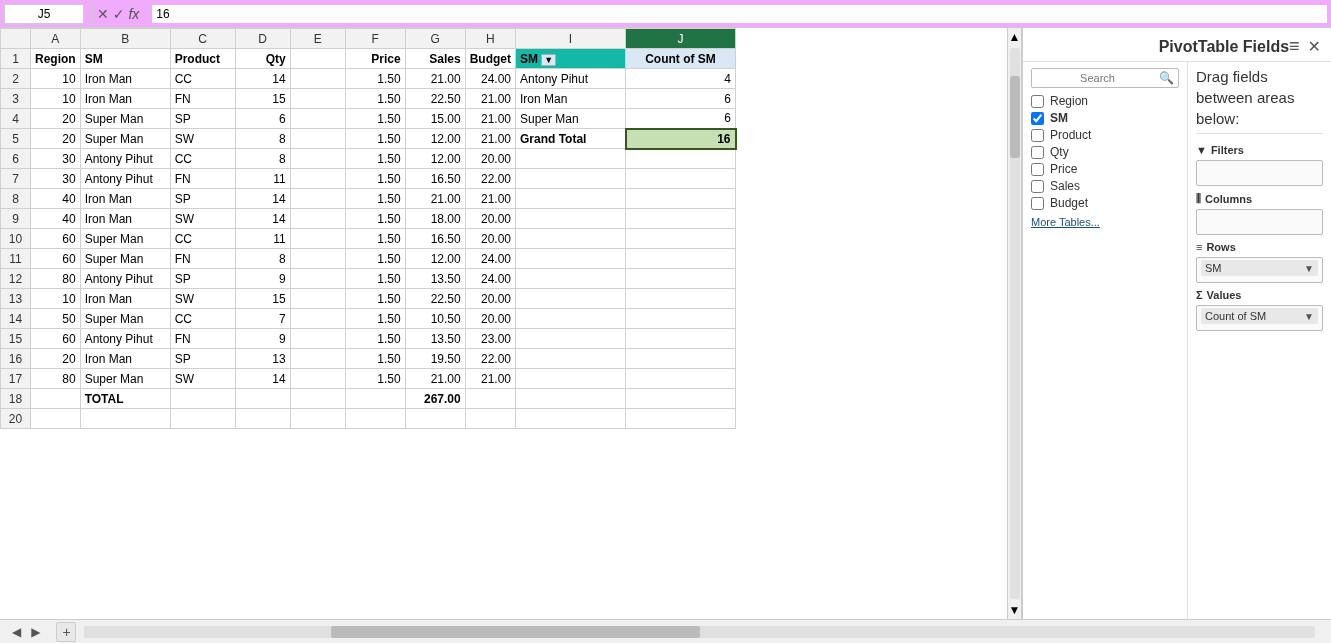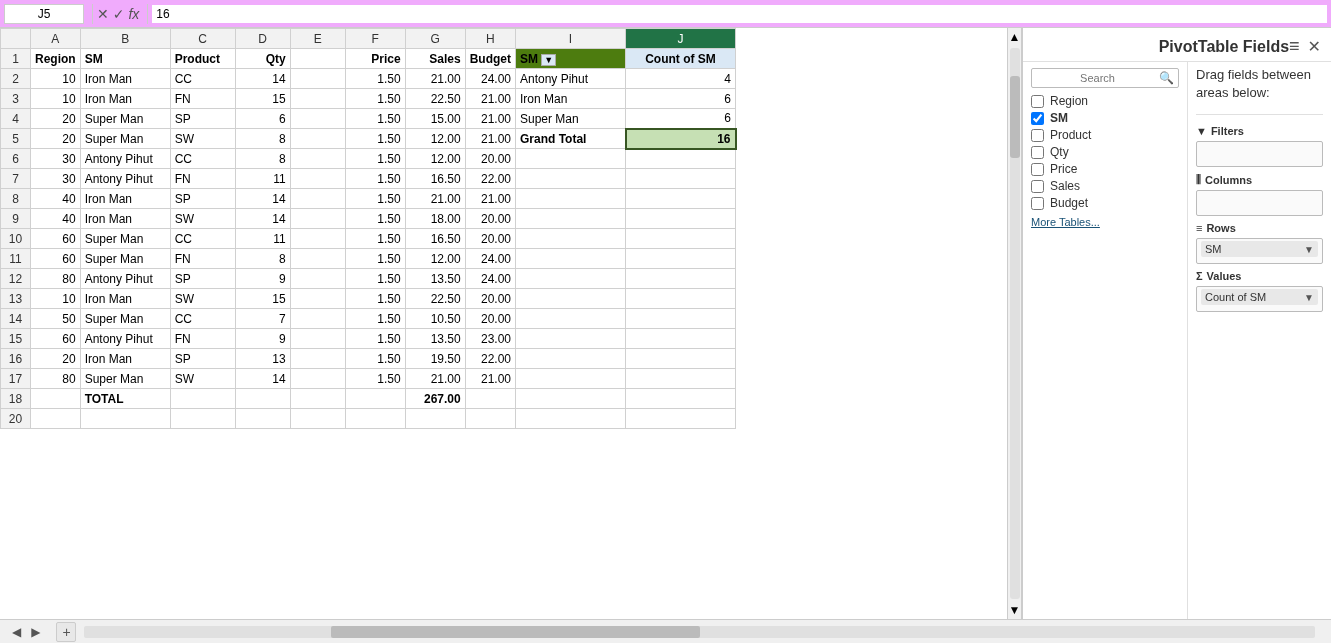--- a/index.html
+++ b/index.html
@@ -211,25 +211,25 @@
     .areas-section {
       flex: 1;
       display: flex;
       flex-direction: column;
       padding: 4px 8px;
       gap: 6px;
       overflow-y: auto;
     }
 
     .drag-hint {
-      font-size: 13px;
+      font-size: 15px;
       color: #333;
       line-height: 1.4;
       border-bottom: 1px solid #e0e0e0;
-      padding-bottom: 12px;
+      padding-bottom: 4px;
       margin-bottom: 4px;
     }
 
     .area-box { display: flex; flex-direction: column; gap: 4px; }
     .area-label {
       font-size: 11px;
       color: #333;
       font-weight: 600;
       display: flex;
       align-items: center;
@@ -423,21 +423,21 @@
         <tr>
               <td class="row-header">1</td>
               <td class="normal" style="font-weight: bold;">Region</td>
               <td class="text-left" style="font-weight: bold;">SM</td>
               <td class="text-left" style="font-weight: bold;">Product</td>
               <td class="normal" style="font-weight: bold;">Qty</td>
               <td class="normal" style="font-weight: bold;"></td>
               <td class="normal" style="font-weight: bold;">Price</td>
               <td class="normal" style="font-weight: bold;">Sales</td>
               <td class="normal" style="font-weight: bold;">Budget</td>
-              <td class="text-left" style="background: #4d7c0f; font-weight: bold;"><span style="font-weight:bold;">SM</span> <span style="font-size:9px;background:#dae8f5;border:1px solid #aaa;padding:0 2px;cursor:pointer;">▼</span></td>
+              <td class="text-left" style="background: #14b8a6; font-weight: bold;"><span style="font-weight:bold;">SM</span> <span style="font-size:9px;background:#dae8f5;border:1px solid #aaa;padding:0 2px;cursor:pointer;">▼</span></td>
               <td class="normal" style="background: rgb(218, 232, 245); font-weight: bold; text-align: center;">Count of SM</td>
             </tr>
             <tr>
               <td class="row-header">2</td>
               <td class="normal">10</td>
               <td class="text-left">Iron Man</td>
               <td class="text-left">CC</td>
               <td class="normal">14</td>
               <td class="normal"></td>
               <td class="normal">1.50</td>

